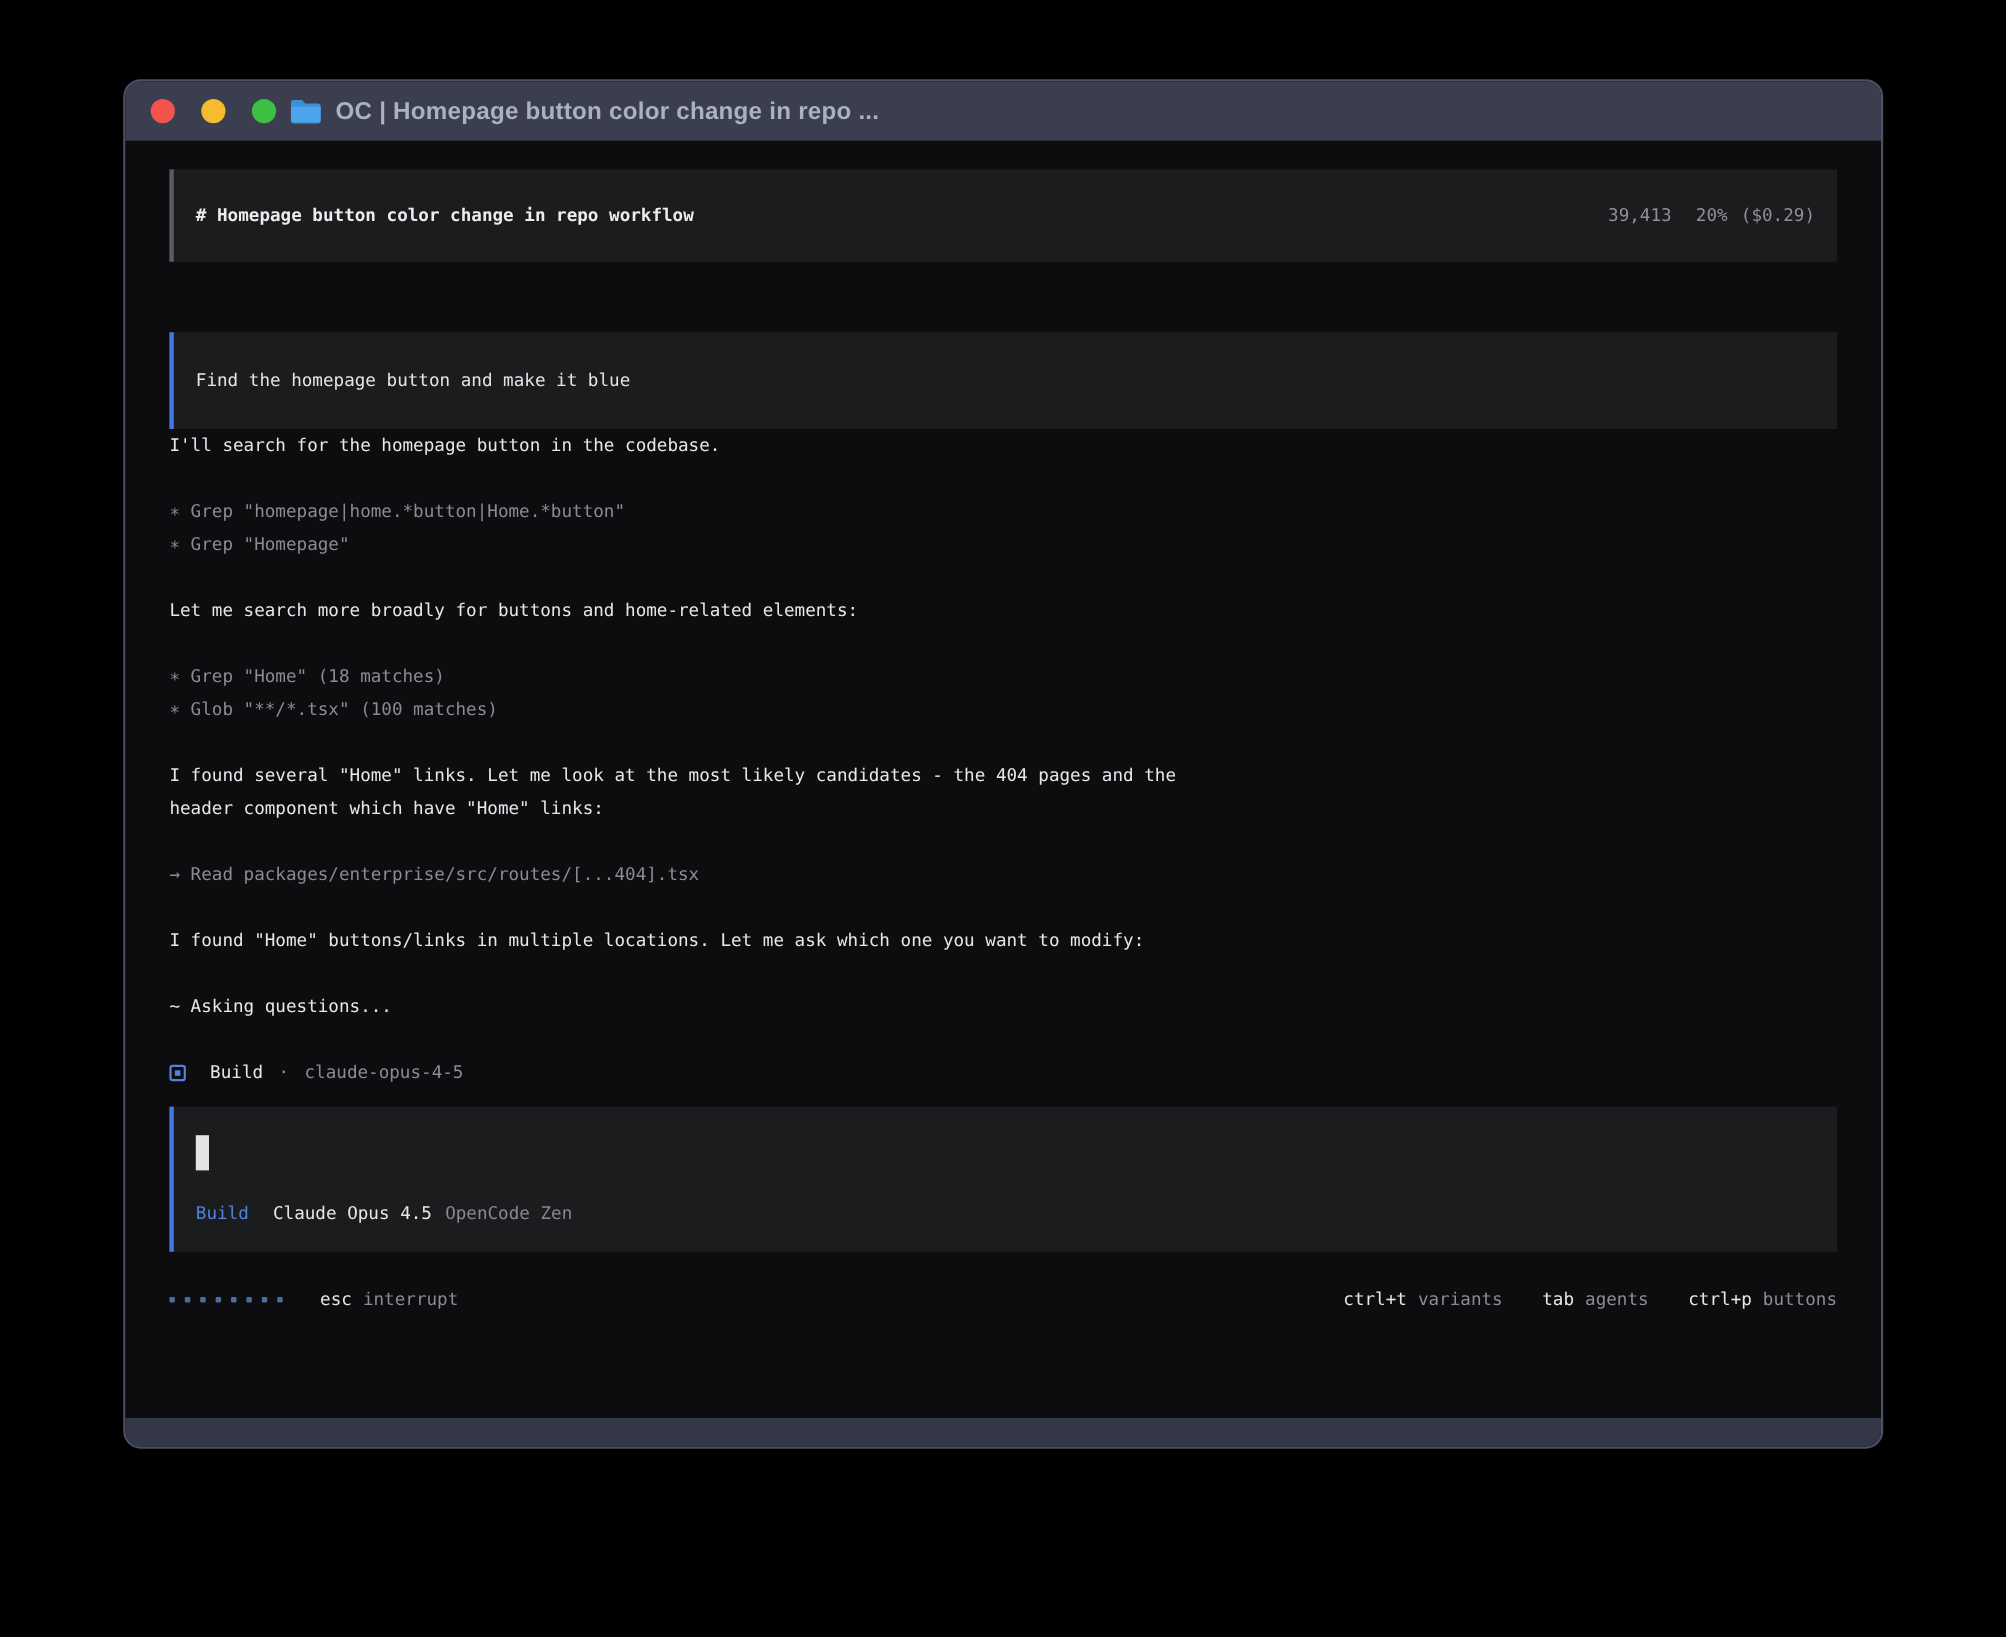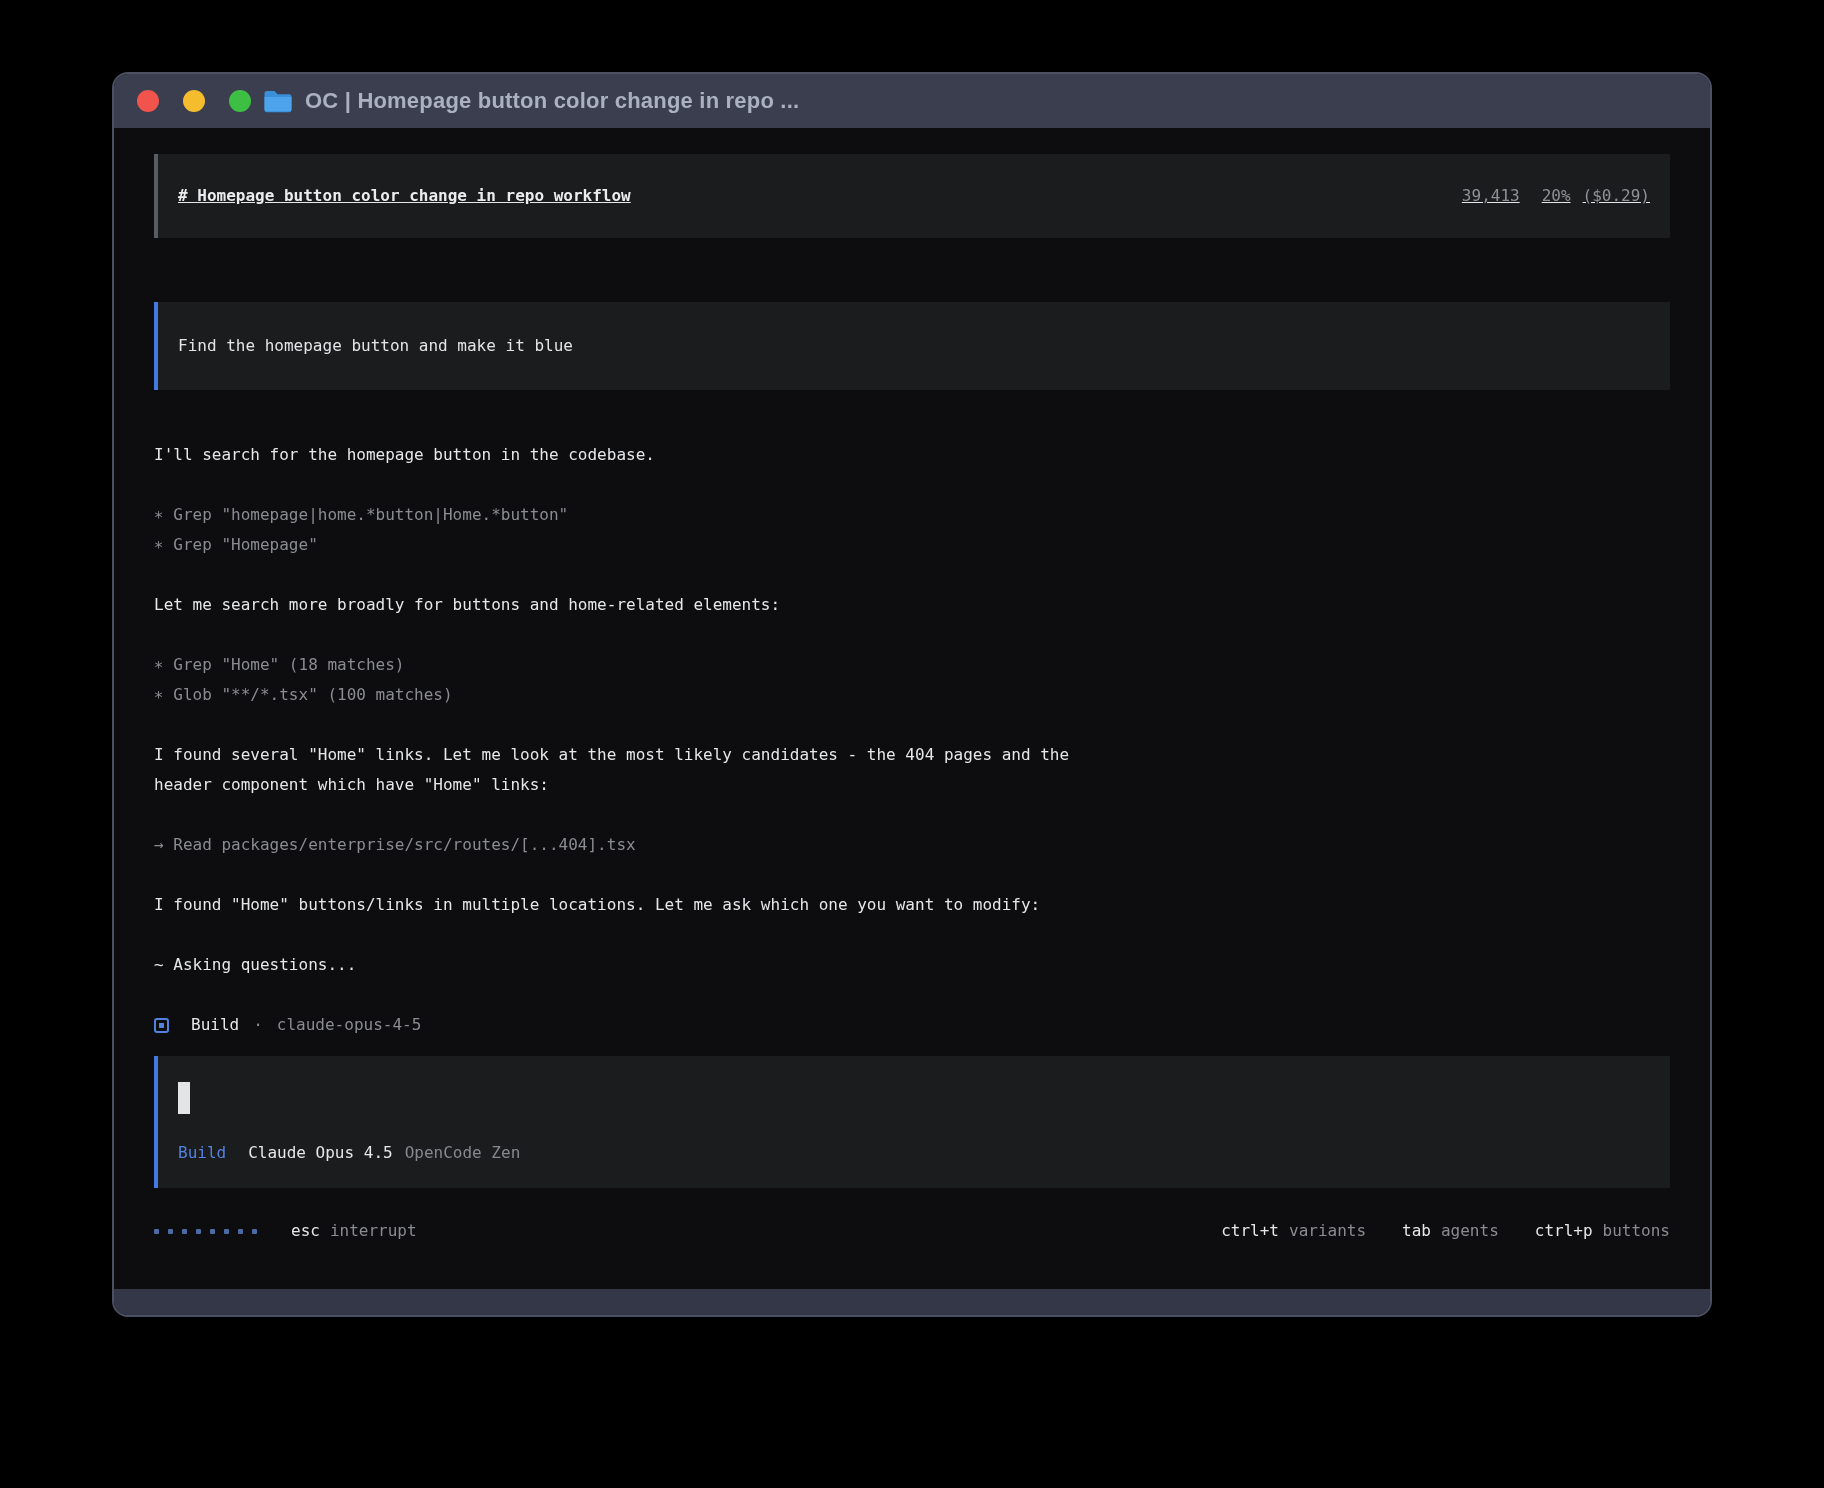--- a/index.html
+++ b/index.html
@@ -34,31 +34,31 @@
     flex:1; background:#0d0d0f; padding:26px 40px 0 40px;
     font-size:16px; line-height:30px; color:#e6e7e9; overflow:hidden;
   }
   .panel {
     background:#1b1c1e; border-left:4px solid #5a5c63;
     padding:0 20px; width:100%;
   }
   .panel.blue { border-left-color:#4479e2; }
 
   .session-header {
-    height:84px; display:flex; align-items:center; justify-content:space-between;text-decoration:underline;
+    height:84px; display:flex; align-items:center; justify-content:space-between;
   }
   .session-title { font-weight:bold; color:#ebecee; white-space:pre; }
   .session-stats { color:#8f9196; white-space:pre; display:flex; }
   .session-stats .tokens { margin-right:22px; }
   .session-stats .pct    { margin-right:12px; }
 
   .user-panel { margin-top:64px; height:88px; display:flex; align-items:center; }
   .user-text { color:#e3e4e6; white-space:pre; }
 
-  .conversation { margin-top:50px; }
+  .conversation { }
   .conversation .blk { margin-bottom:30px; }
   .conversation .ln { white-space:pre; }
   .conversation .blk.text .ln { color:#e6e7e9; }
   .conversation .blk.tool .ln { color:#8a8c91; }
 
   .agent-row { height:30px; display:flex; align-items:center; margin-bottom:16px; }
   .agent-icon {
     width:15px; height:15px; border:2px solid #5282e0; border-radius:3px;
     display:inline-flex; align-items:center; justify-content:center;
     background:#0d0d0f; flex:none;

